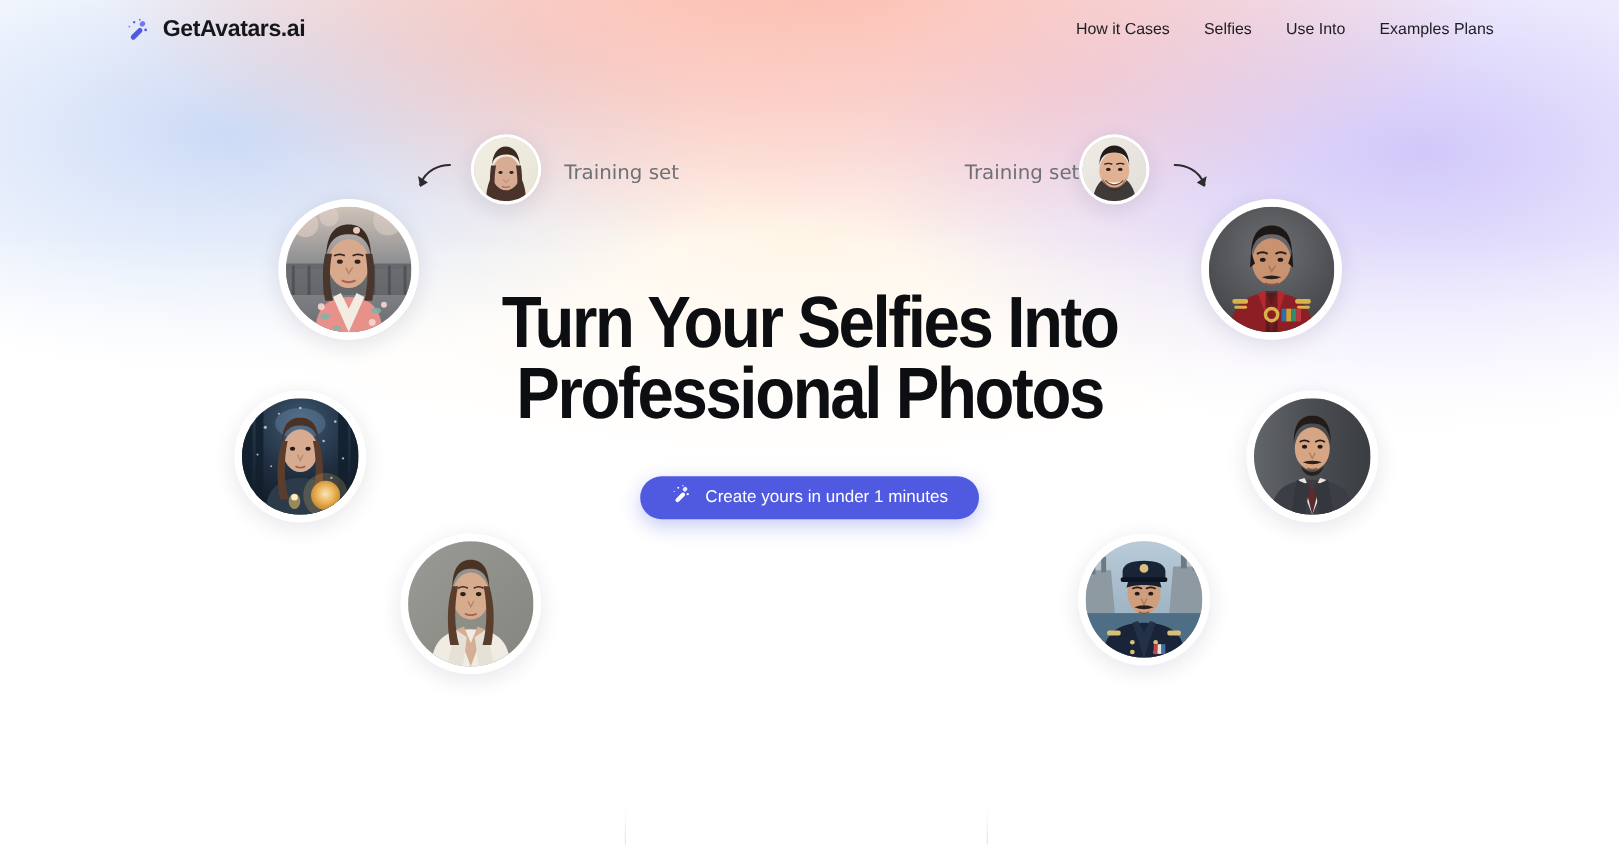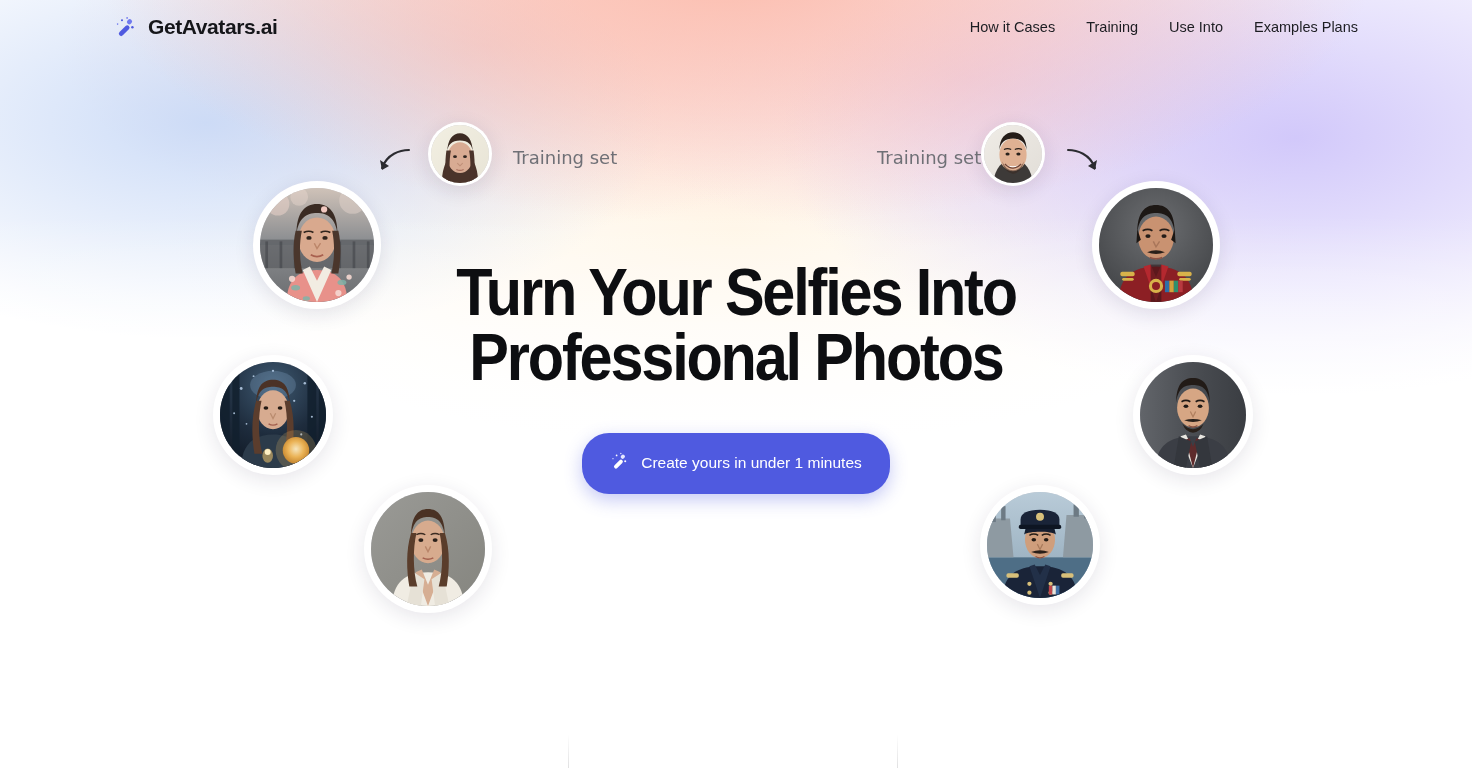--- a/index.html
+++ b/index.html
@@ -82,21 +82,21 @@
   #subtitle {
     margin-top:40px;
     width:470px; text-align:center;
     font-size:15.2px; line-height:1.45;
     color:#2e3138;
   }
 
   #cta {
     margin-top:42px;
     display:inline-flex; align-items:center; gap:12px;
-    height:61px; padding:0 28px;
+    height:39px; padding:0 28px;
     border:none; border-radius:27px;
     background:#4f5ae0; color:#ffffff;
     font-family:"Liberation Sans", sans-serif;
     font-size:15.5px;
     cursor:pointer;
     box-shadow:0 6px 18px rgba(79,90,224,0.33);
   }
 
   
   .avatar {
@@ -469,21 +469,21 @@
           <circle cx="8.0" cy="4.2" r="1.05" fill="#4f5ae0"></circle>
           <circle cx="13.1" cy="1.9" r="0.85" fill="#6f79ee"></circle>
           <circle cx="3.6" cy="8.1" r="0.8" fill="#6f79ee"></circle>
         </svg>
       </span>
       <span id="brand-name">GetAvatars.ai</span>
     </div>
 
     <nav id="nav">
       <a class="nav-link">How it Cases</a>
-      <a class="nav-link">Training</a>
+      <a class="nav-link">Selfies</a>
       <a class="nav-link">Use Into</a>
       <a class="nav-link">Examples Plans</a>
     </nav>
   </div>
 
   <div id="hero">
     <h1 id="headline">
       <span>Turn Your Selfies Into</span><br>
       <span>Professional Photos</span>
     </h1>

